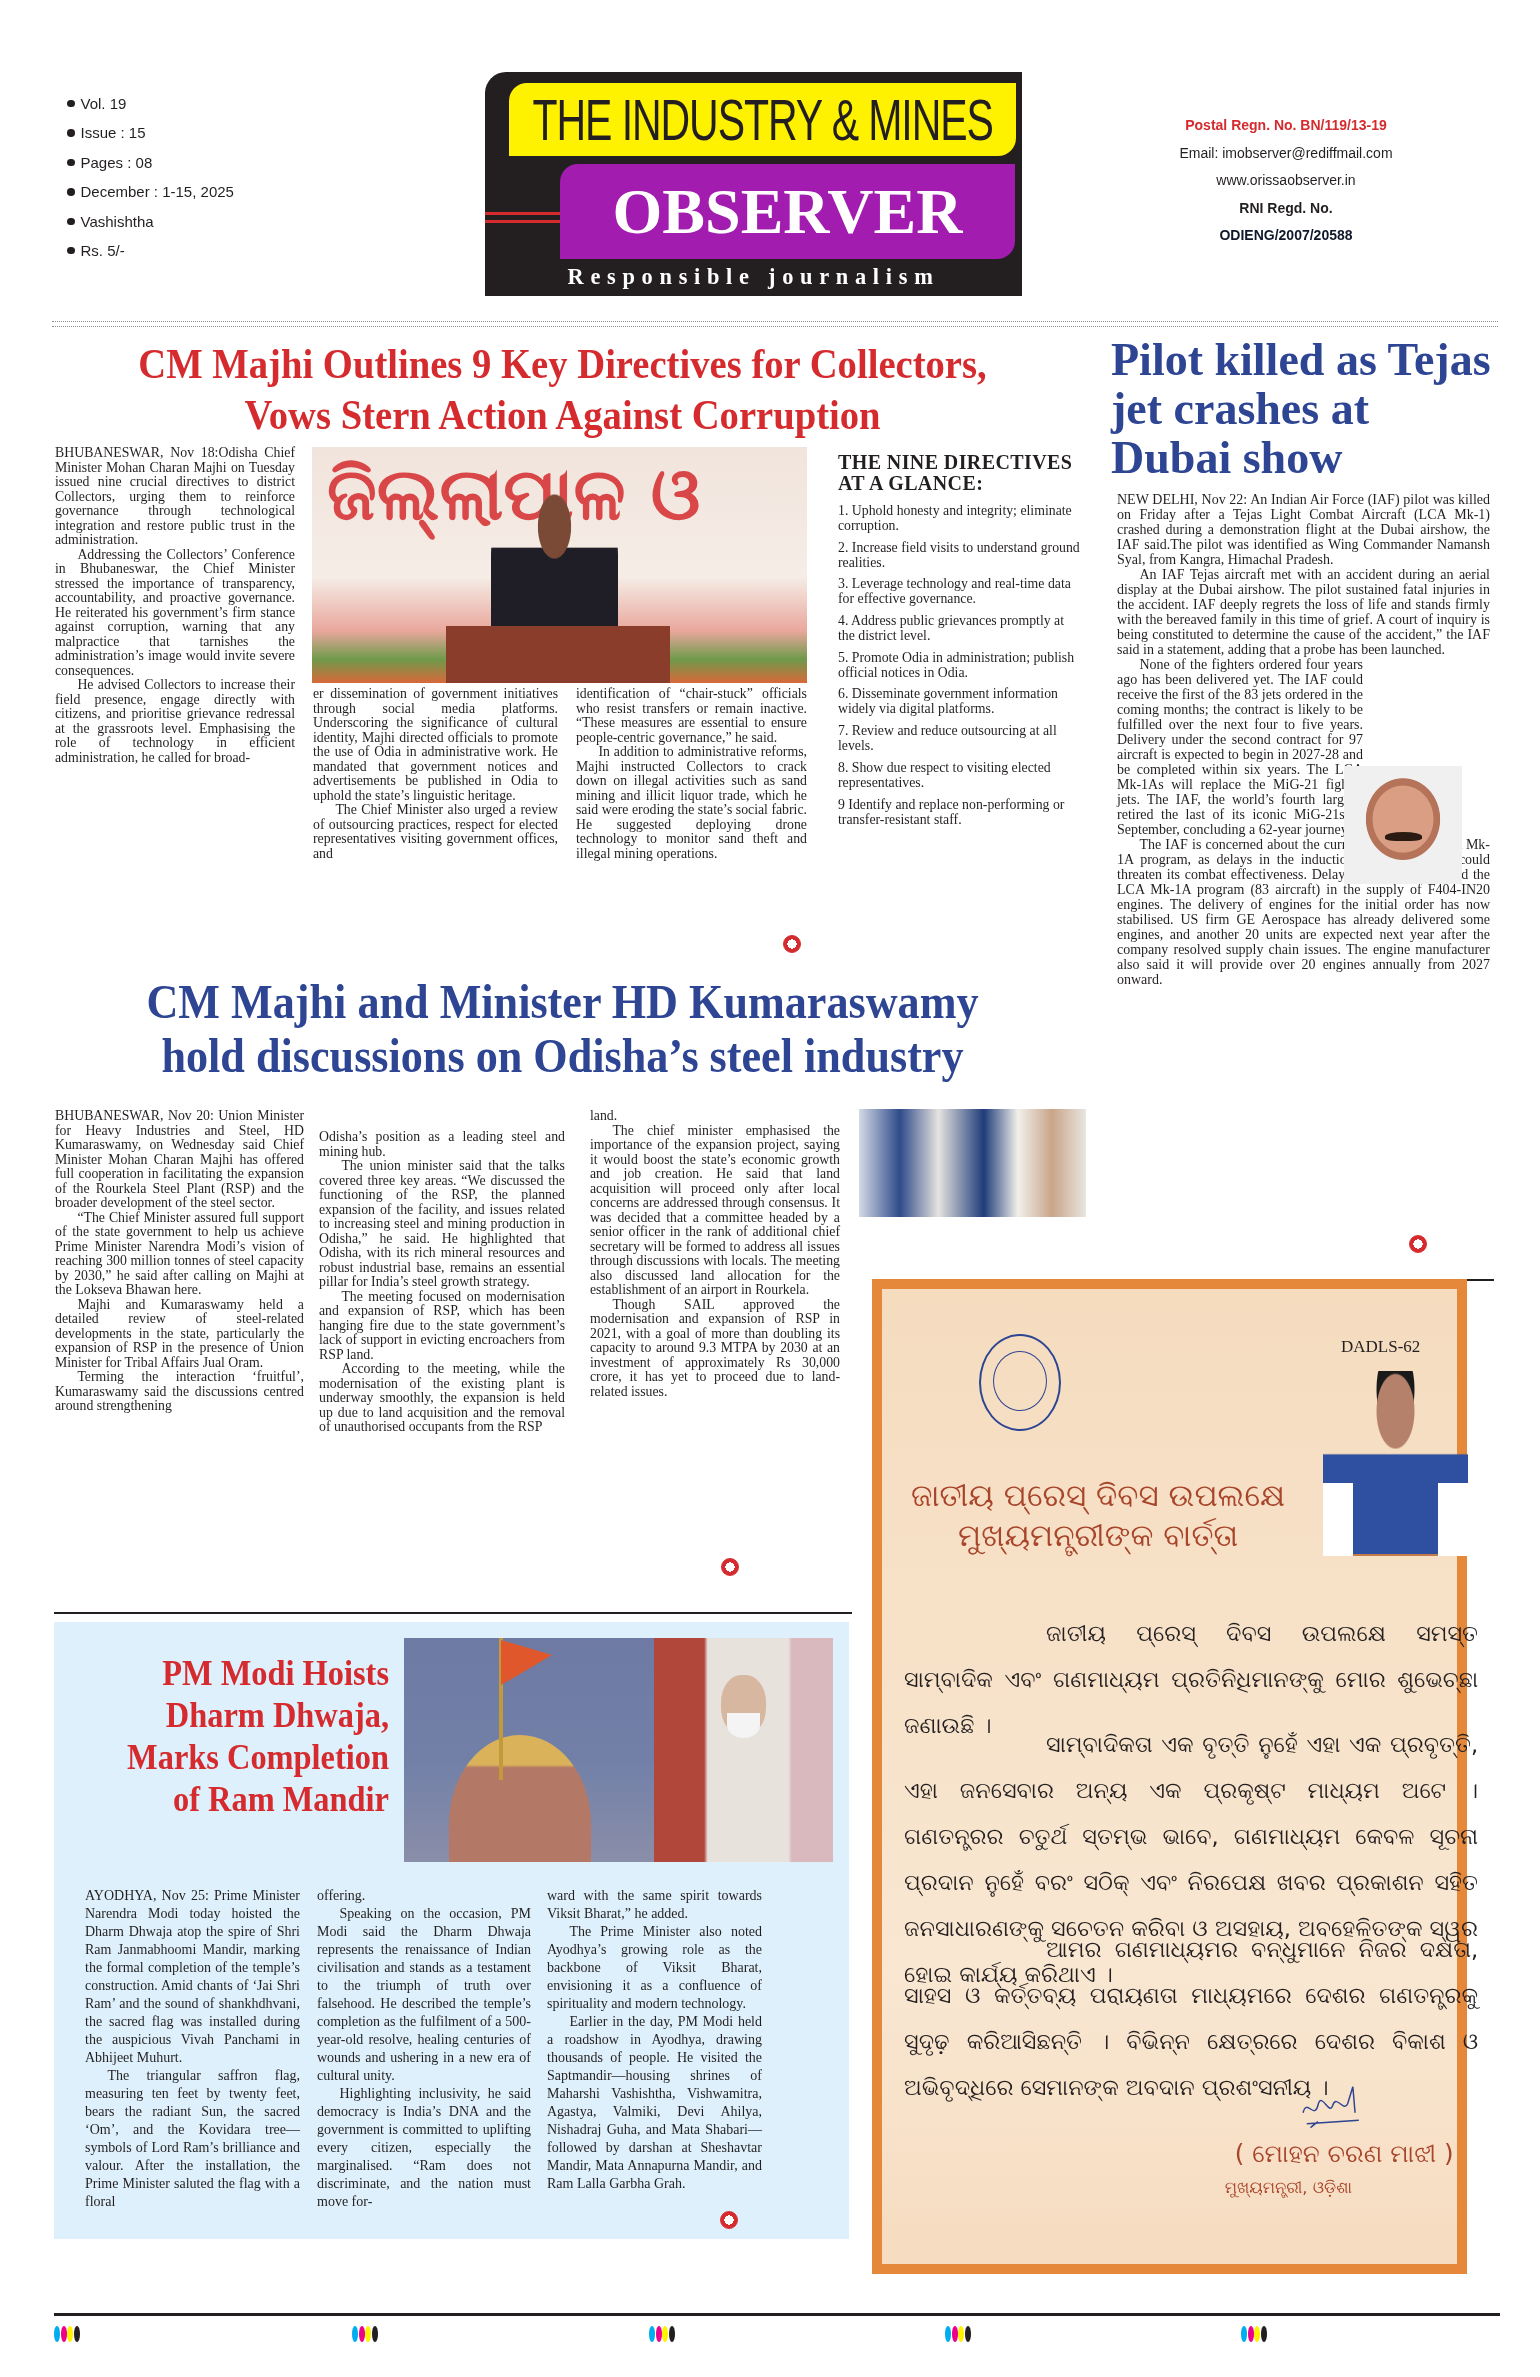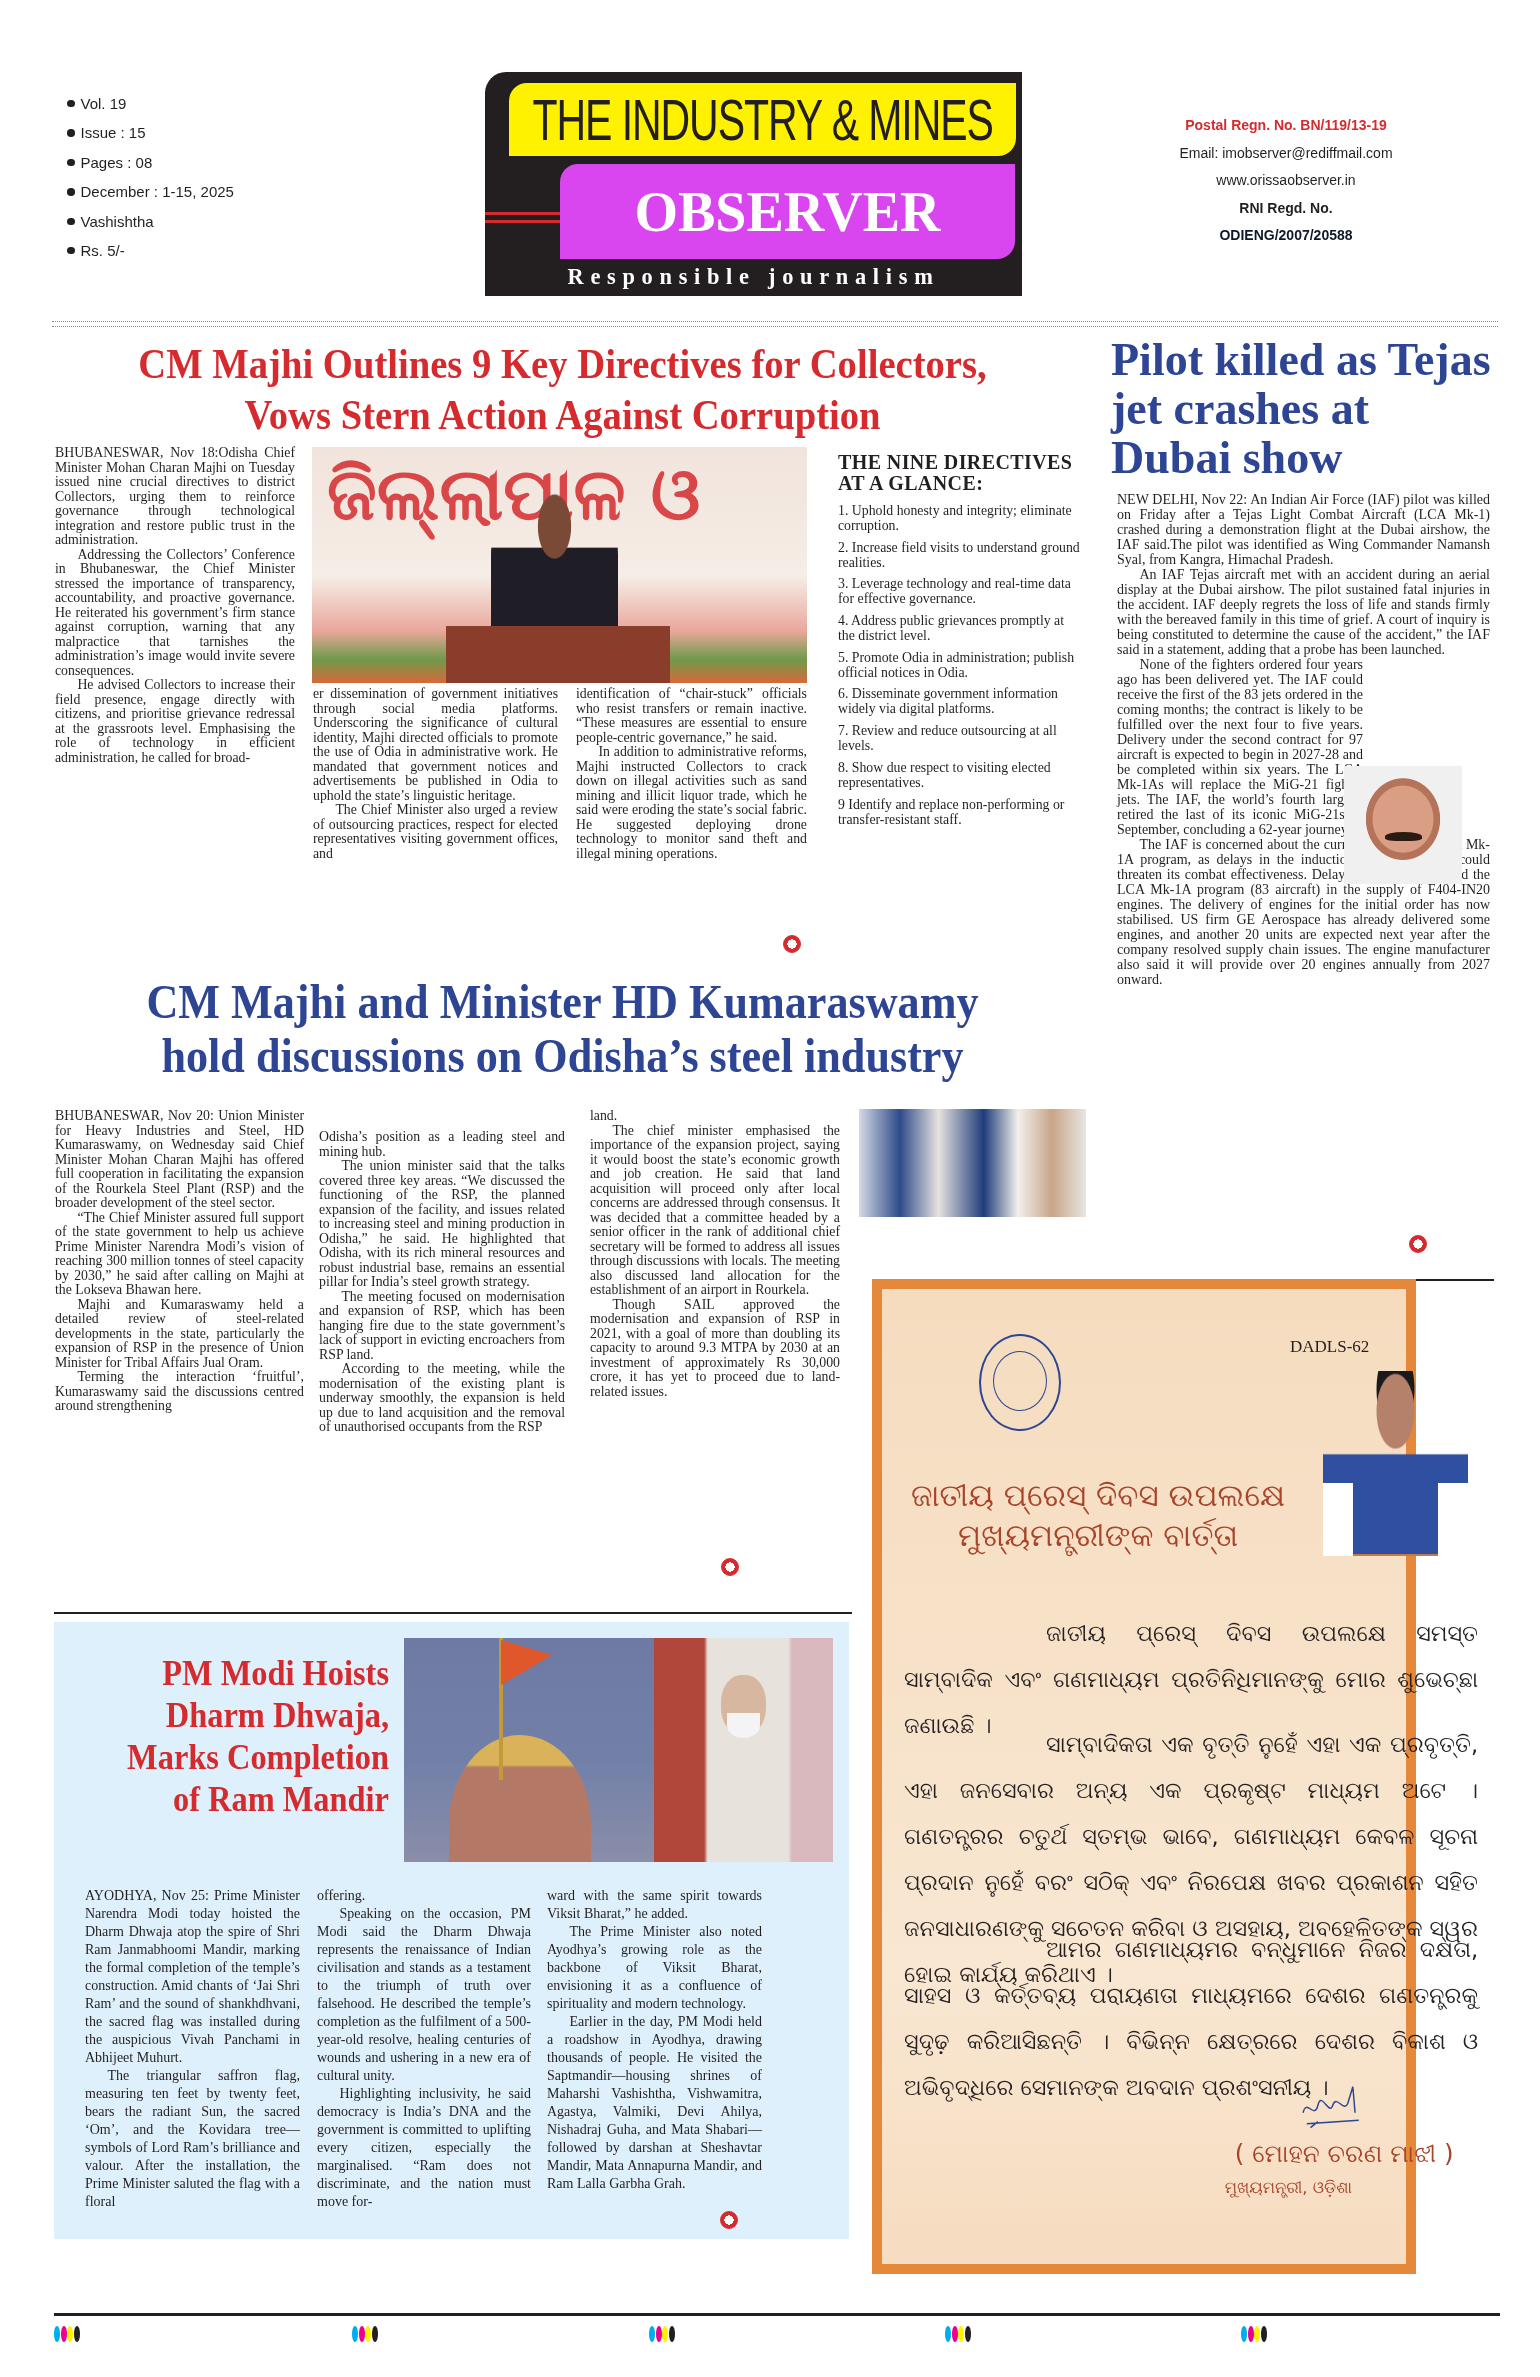--- a/index.html
+++ b/index.html
@@ -9,22 +9,22 @@
 
   
   .meta-list { left: 67px; top: 89px; font-family: "Liberation Sans", "DejaVu Sans", sans-serif; font-size: 15px; line-height: 29.4px; }
   .meta-list li { list-style: none; display: flex; align-items: center; }
   .meta-list li::before { content: ""; width: 7.5px; height: 7.5px; border-radius: 50%; background: #231f20; margin-right: 6px; display: inline-block; }
 
   .logo { left: 485px; top: 72px; width: 537px; height: 224px; background: #231f20; border-radius: 21px 0 0 0; }
   .logo-yellow { left: 24px; top: 11.2px; width: 507px; height: 73px; background: #fff200; border-radius: 18px 0 18px 0; display:flex; align-items:center; justify-content:center;
     font-family: "Liberation Sans", sans-serif; font-size: 57px; letter-spacing: -1.5px; transform-origin: center; color:#231f20; }
   .logo-yellow span { display:inline-block; transform: scaleX(0.72); white-space: nowrap; }
-  .logo-red { left: 75px; top: 92px; width: 455px; height: 95px; background: #d946ef; border-radius: 18px 0 18px 0; display:flex; align-items:center; justify-content:center;
-    font-family: "Liberation Serif", serif; font-weight: bold; color: #fff; font-size: 56px; }
+  .logo-red { left: 75px; top: 92px; width: 455px; height: 95px; background: #a21caf; border-radius: 18px 0 18px 0; display:flex; align-items:center; justify-content:center;
+    font-family: "Liberation Serif", serif; font-weight: bold; color: #fff; font-size: 64px; }
   .logo-lines { left: 0; top: 140px; width: 75px; }
   .logo-lines div { height: 3px; background: #d52b2e; margin-bottom: 4.5px; }
   .logo-tag { left: 0; top: 192px; width: 537px; text-align: center; color: #fff; font-family: "Liberation Serif", serif; font-weight: bold; font-size: 22.4px; letter-spacing: 6.7px; }
 
   .reg { left: 1148px; top: 112px; width: 276px; text-align: center; font-family: "Liberation Sans", sans-serif; font-size: 14px; line-height: 27.6px; }
   .reg .postal { color: #d52b2e; font-weight: bold; }
   .reg .rni { font-weight: bold; }
   .reg .rnino { color: #0f172a; font-weight: bold; }
 
   .dotted-rule { left: 52px; top: 321px; width: 1446px; height: 6px; border-top: 1.5px dotted #8a8a8a; border-bottom: 1.5px dotted #8a8a8a; }
@@ -55,21 +55,21 @@
   
   .h2-blue { left: 52px; top: 975px; width: 1021px; text-align: center; color: #2d4593; font-family: "Liberation Serif", serif; font-size: 48px; line-height: 54px; transform: scaleX(0.92); transform-origin: center top; }
   .a2c1 { left: 55px; top: 1109px; width: 249px; }
   .a2c2 { left: 319px; top: 1109px; width: 246px; margin-top: 21px; }
   .a2c3 { left: 590px; top: 1109px; width: 250px; }
   .photo2 { left: 859px; top: 1109px; width: 227px; height: 108px; background: linear-gradient(90deg, #d4d9e6 0%, #2f4b8a 18%, #e6e3df 35%, #1f3c7a 55%, #f2f0ec 70%, #c9a589 85%, #e8e6e1 100%); }
 
   .rule-h { background: #231f20; }
 
   
-  .ad { left: 872px; top: 1279px; width: 544px; height: 995px; background: #e6883a; padding: 9.7px; }
+  .ad { left: 872px; top: 1279px; width: 595px; height: 995px; background: #e6883a; padding: 9.7px; }
   .ad-inner { width: 100%; height: 100%; background: linear-gradient(180deg, #f5dcbf 0%, #f7e2c9 40%, #f9e7d2 70%, #f6dcc0 100%); position: relative; }
   .ad-code { right: 37px; top: 48px; font-size: 17px; }
   .emblem { left: 97px; top: 45px; width: 82px; height: 97px; border: 2.2px solid #2d4593; border-radius: 50%; }
   .emblem .inner { left: 12px; top: 15px; width: 54px; height: 60px; border: 1.5px solid #2d4593; border-radius: 50%; }
   .ad-title { left: 22.4px; top: 186px; width: 388px; text-align: center; color: #a7442a; font-family: "DejaVu Sans", sans-serif; font-size: 31px; line-height: 40px; }
   .cm-photo { left: 441px; top: 82px; width: 145px; height: 185px; background: linear-gradient(180deg, transparent 0 12%, transparent 12%), radial-gradient(ellipse at 50% 22%, #b5816a 0 18%, transparent 19%), radial-gradient(ellipse at 50% 10%, #1a1a1a 0 18%, transparent 19%), linear-gradient(180deg, transparent 0 45%, #2f4fa0 46% 100%); border-bottom: 2.2px solid #c27a48; }
   .cm-photo .shirt-l { left: 0; top: 112px; width: 30px; height: 73px; background: #fff; }
   .cm-photo .shirt-r { right: 0; top: 112px; width: 30px; height: 73px; background: #fff; }
   .ad-msg { left: 22.4px; width: 574px; font-family: "DejaVu Sans", sans-serif; font-size: 22.4px; line-height: 46px; text-align: justify; color: #231f20; }
   .ad-msg.p1 { top: 321px; }

